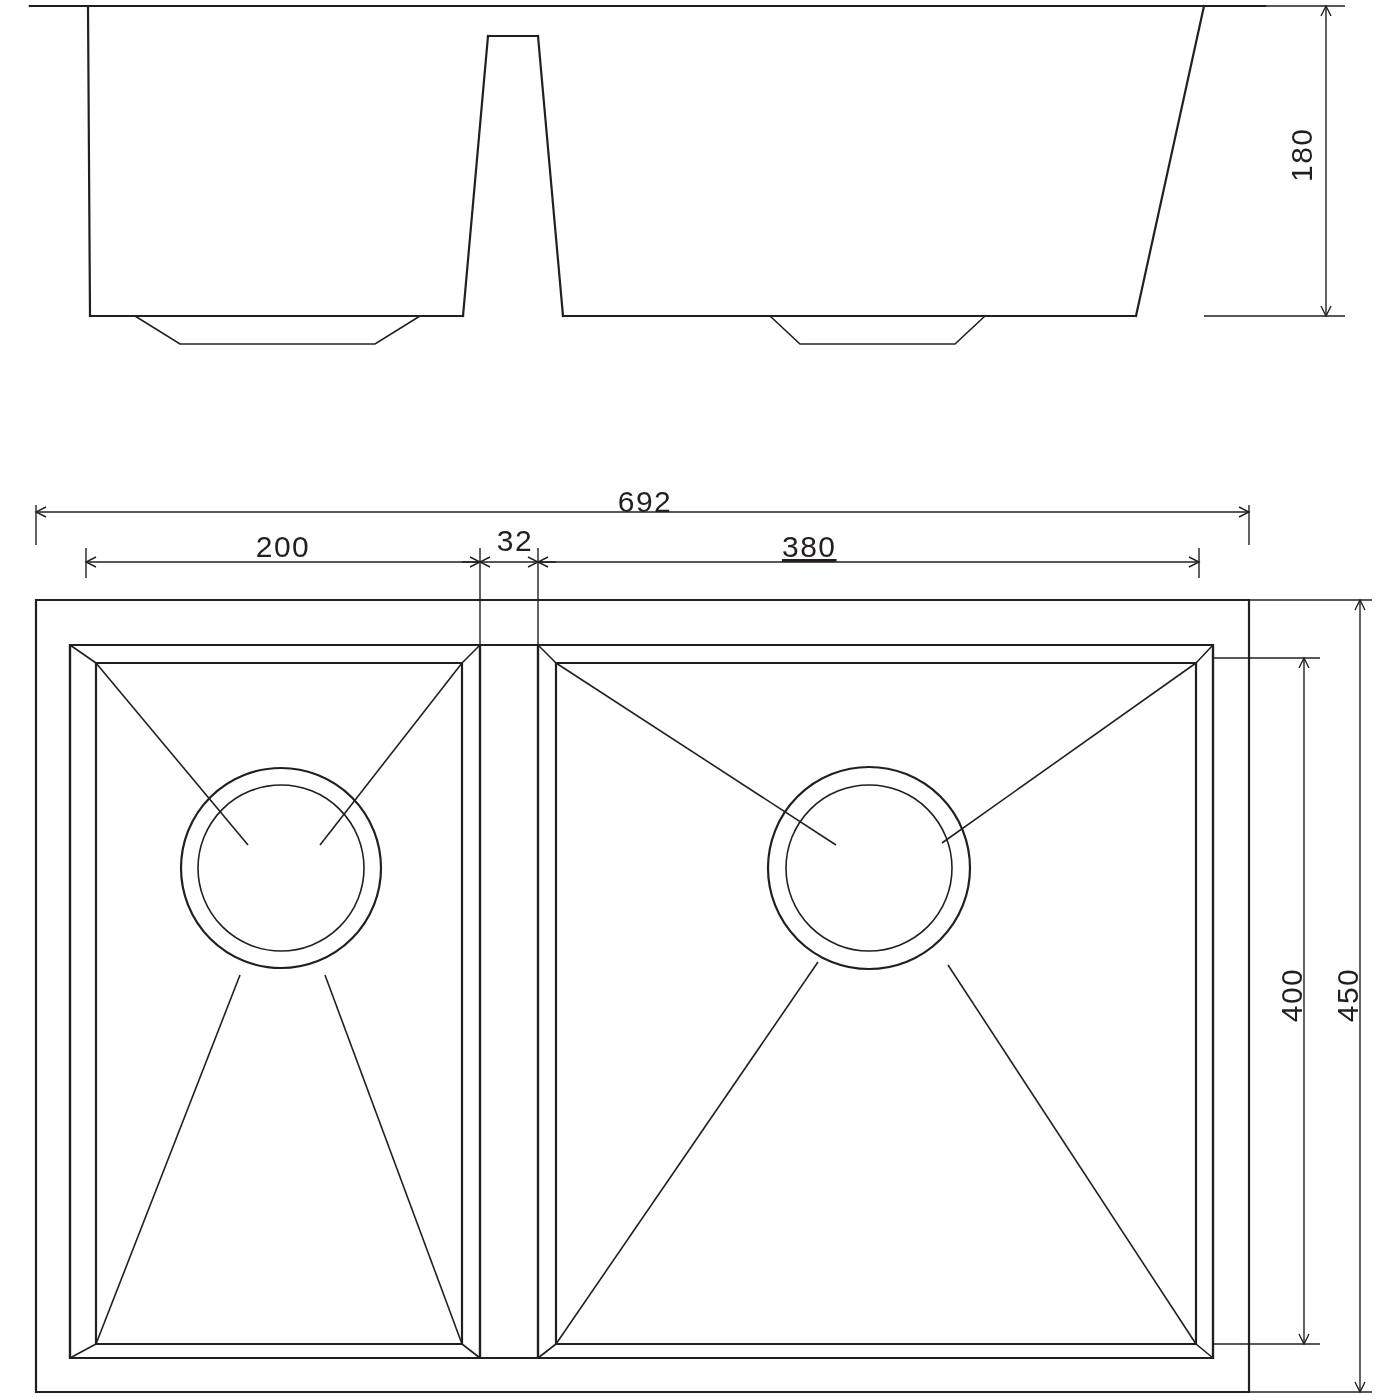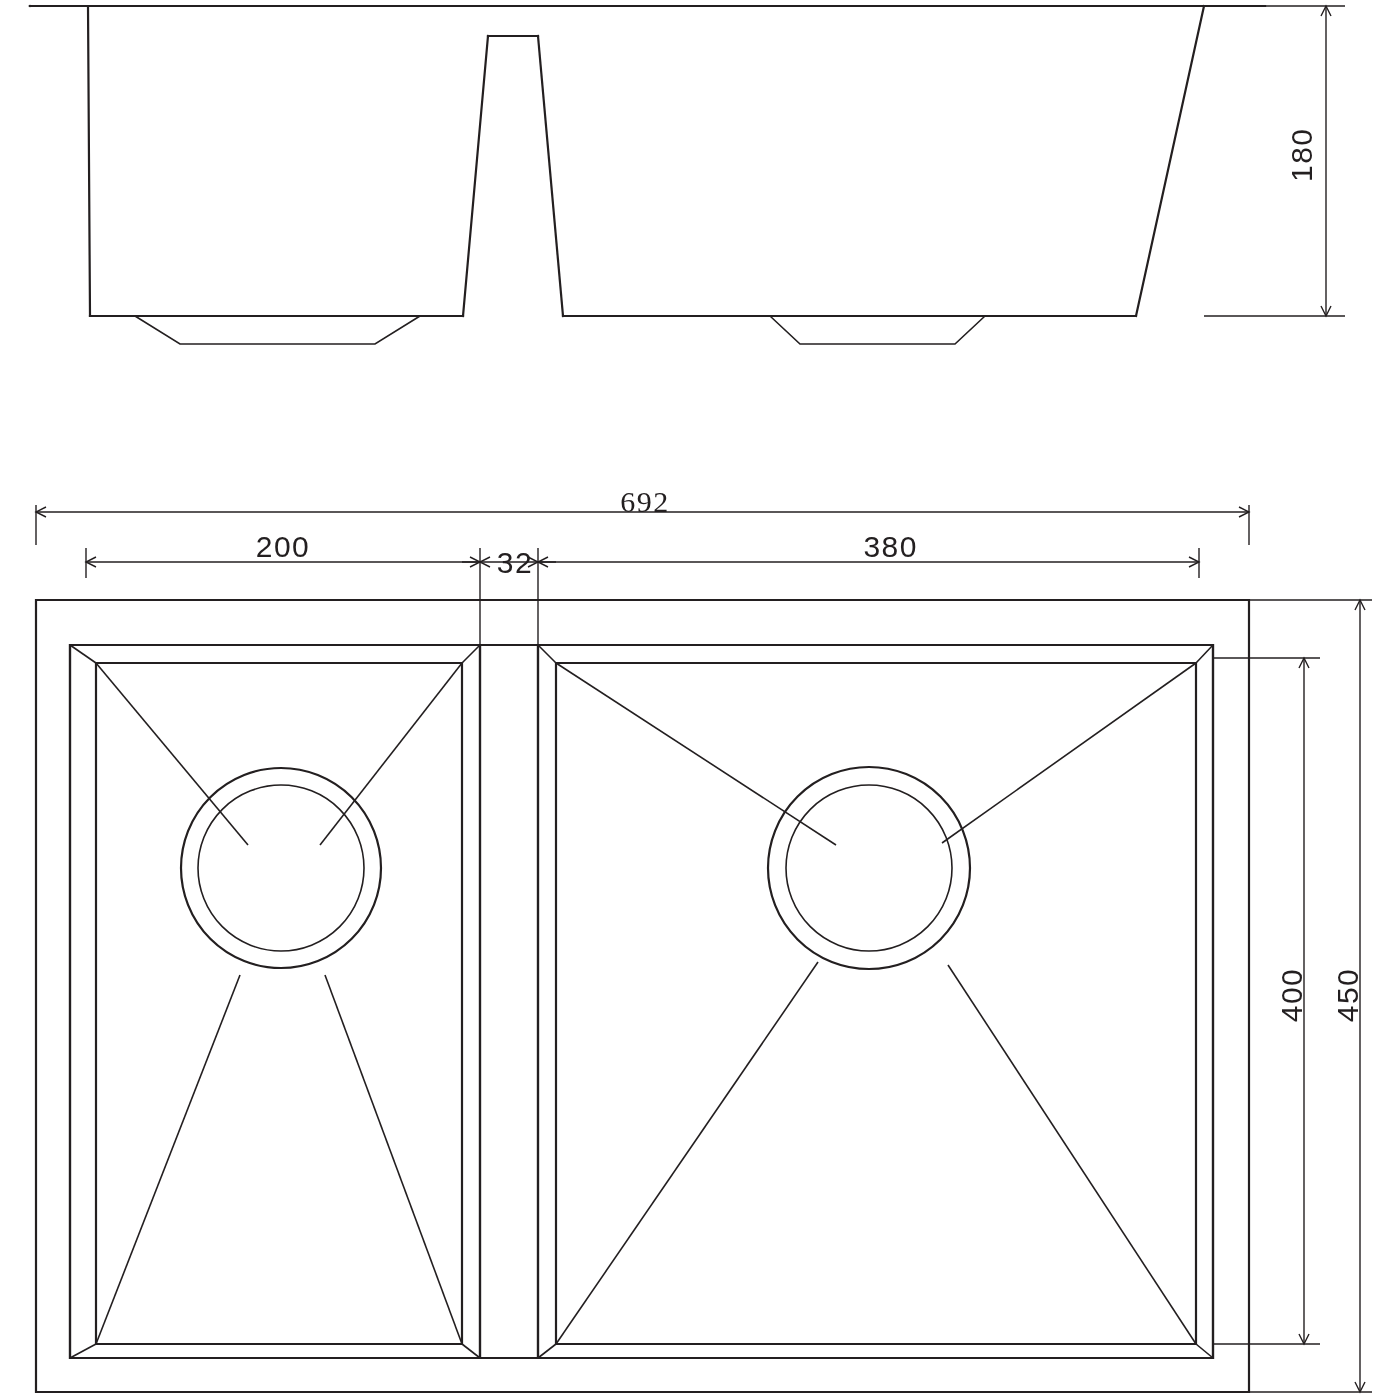--- a/index.html
+++ b/index.html
@@ -162,25 +162,25 @@
       <path class="dim" d="M 1249 600 L 1372 600"></path>
       <path class="dim" d="M 1249 1392 L 1372 1392"></path>
       <path class="dim" d="M 1360 600 L 1360 1392"></path>
       <path class="dim" d="M 1355 610 L 1360 600 L 1365 610"></path>
       <path class="dim" d="M 1355 1382 L 1360 1392 L 1365 1382"></path>
     </g>
   </svg>
 
   <div class="label-box rot" style="left: 1282px; top: 145px; width: 40px; text-align: center;">180</div>
 
-  <div class="label-box" style="left: 600px; top: 485px; width: 90px; text-align: center; font-family: Liberation Serif, serif;">692</div>
+  <div class="label-box" style="left: 600px; top: 485px; width: 90px; text-align: center;">692</div>
 
   <div class="label-box" style="left: 238px; top: 530px; width: 90px; text-align: center;">200</div>
 
-  <div class="label-box" style="left: 485px; top: 546px; width: 60px; text-align: center;">32</div>
+  <div class="label-box" style="left: 485px; top: 524px; width: 60px; text-align: center;">32</div>
 
-  <div class="label-box" style="left: 828px; top: 530px; width: 90px; text-align: right;">380</div>
+  <div class="label-box" style="left: 782px; top: 530px; width: 90px; text-align: left; text-decoration: underline;">380</div>
 
   <div class="label-box rot" style="left: 1262px; top: 978px; width: 60px; text-align: center;">400</div>
 
   <div class="label-box rot" style="left: 1318px; top: 978px; width: 60px; text-align: center;">450</div>
 
 </div>
 
 </body></html>

